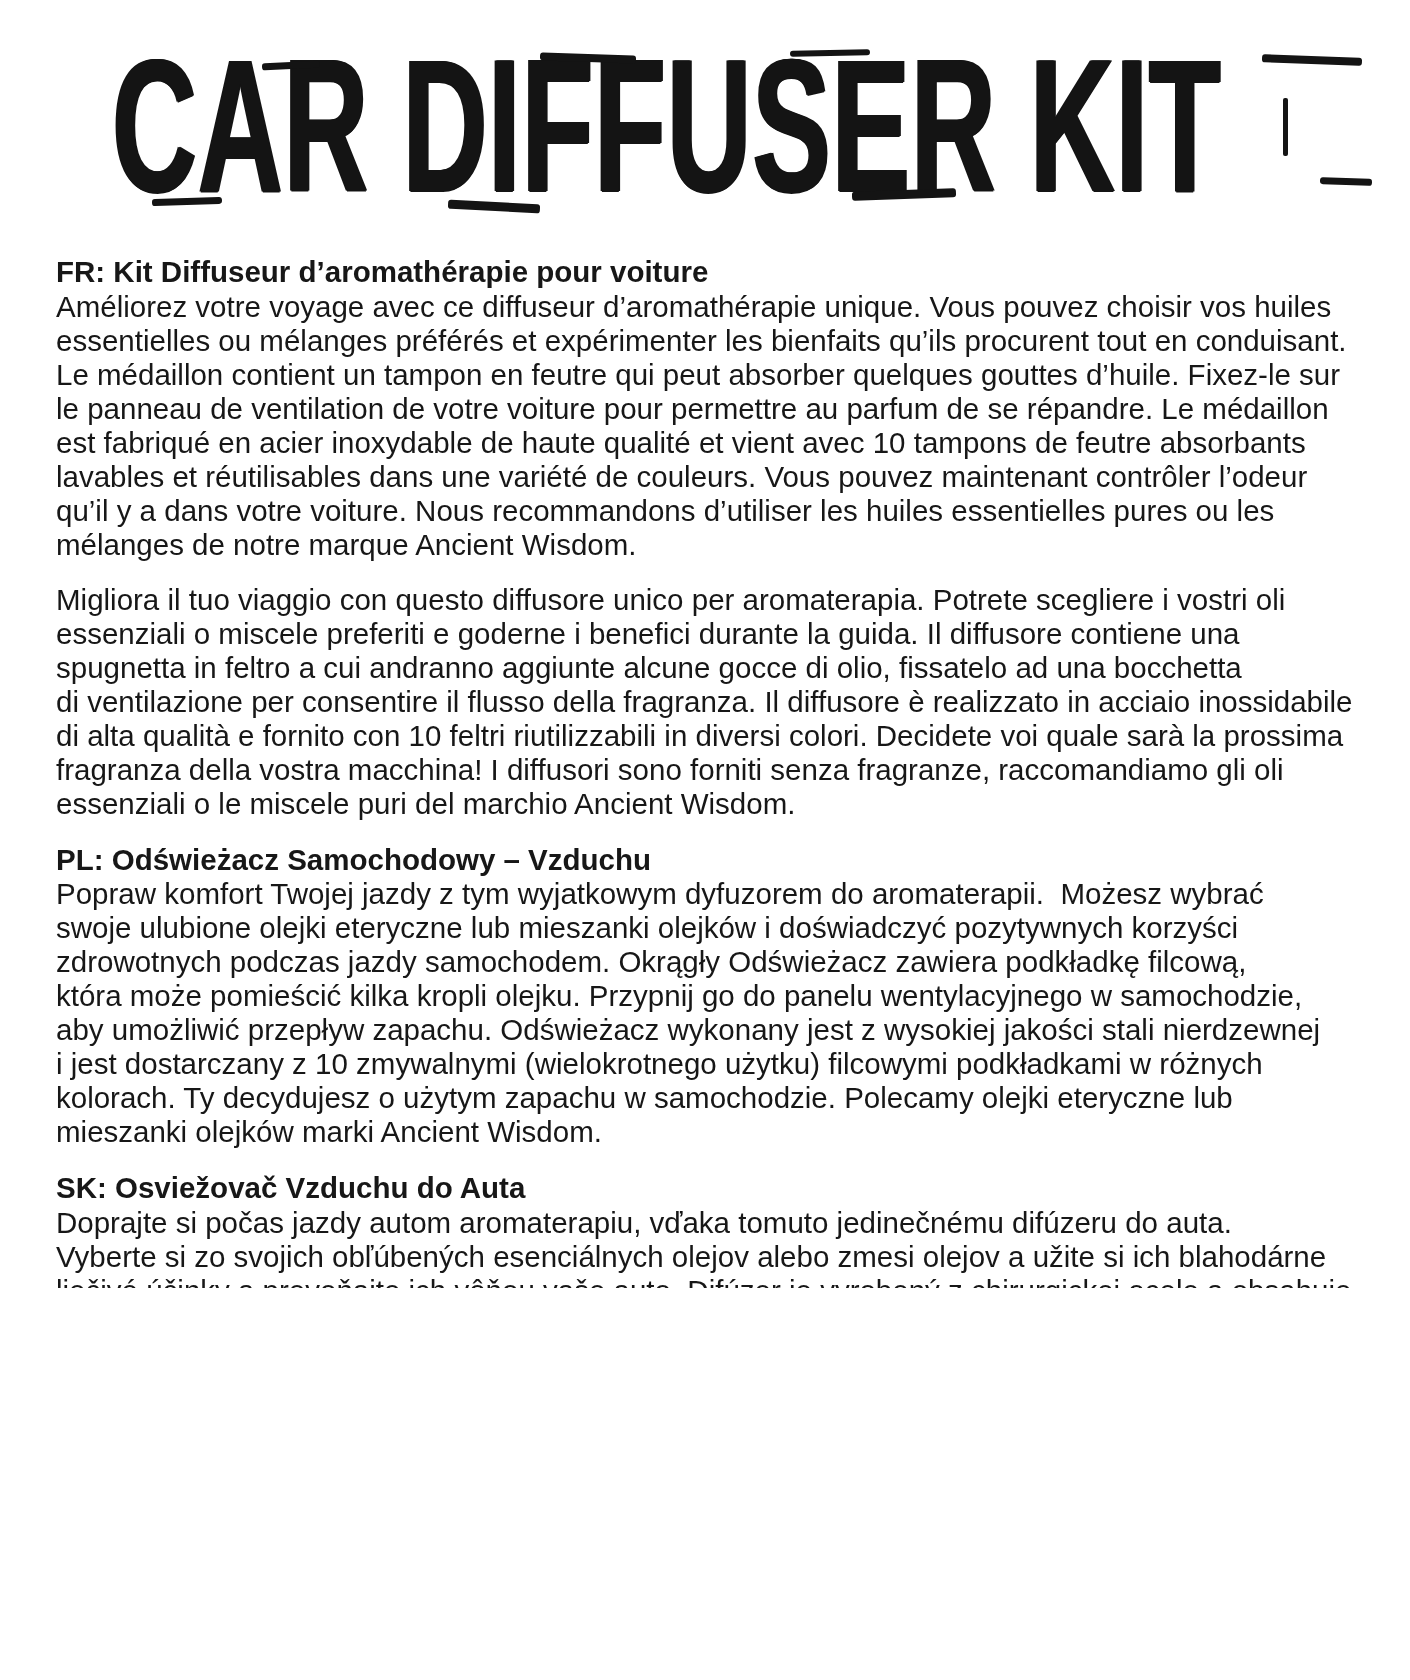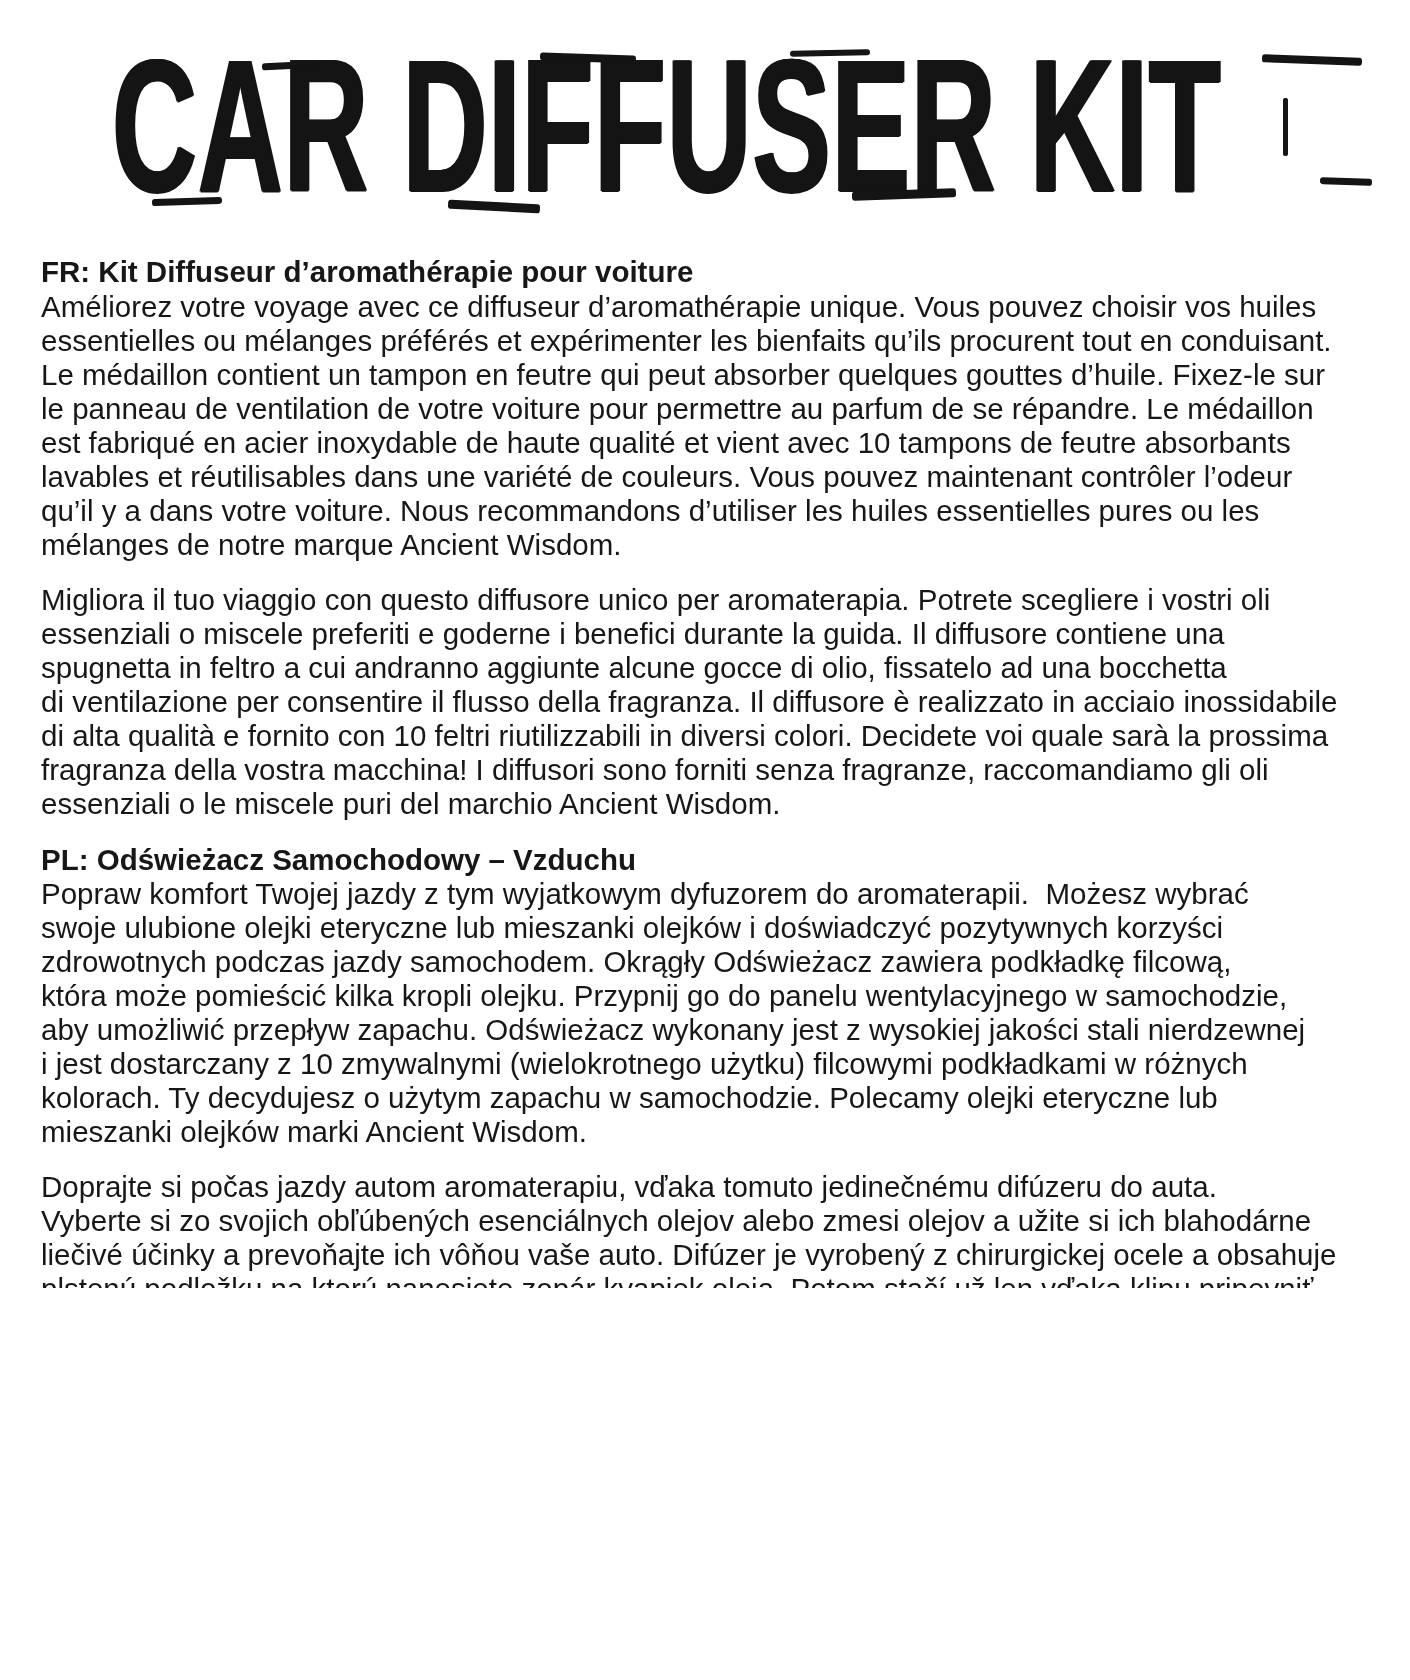--- a/index.html
+++ b/index.html
@@ -58,21 +58,21 @@
   .smudge.s1 { left: 262px;  top: 16px;  width: 58px;  height: 7px; transform: rotate(-3deg); }
   .smudge.s2 { left: 540px;  top: 8px;   width: 96px;  height: 8px; transform: rotate(2deg); }
   .smudge.s3 { left: 790px;  top: 4px;   width: 80px;  height: 6px; transform: rotate(-1deg); }
   .smudge.s4 { left: 1262px; top: 10px;  width: 100px; height: 8px; transform: rotate(2deg); }
   .smudge.s5 { left: 152px;  top: 152px; width: 70px;  height: 7px; transform: rotate(-2deg); }
   .smudge.s6 { left: 448px;  top: 156px; width: 92px;  height: 9px; transform: rotate(3deg); }
   .smudge.s7 { left: 852px;  top: 144px; width: 104px; height: 9px; transform: rotate(-2deg); }
   .smudge.s8 { left: 1320px; top: 132px; width: 52px;  height: 7px; transform: rotate(2deg); }
   
   .sections {
-    padding: 50px 40px 0 41px;
+    padding: 50px 40px 0 56px;
   }
   .lang-section { margin-bottom: 21px; }
   .lang-heading {
     font-size: 29.5px;
     line-height: 35.5px;
     font-weight: bold;
     color: #171717;
   }
   .lang-body {
     font-size: 29.5px;
@@ -130,20 +130,21 @@
 swoje ulubione olejki eteryczne lub mieszanki olejków i doświadczyć pozytywnych korzyści
 zdrowotnych podczas jazdy samochodem. Okrągły Odświeżacz zawiera podkładkę filcową,
 która może pomieścić kilka kropli olejku. Przypnij go do panelu wentylacyjnego w samochodzie,
 aby umożliwić przepływ zapachu. Odświeżacz wykonany jest z wysokiej jakości stali nierdzewnej
 i jest dostarczany z 10 zmywalnymi (wielokrotnego użytku) filcowymi podkładkami w różnych
 kolorach. Ty decydujesz o użytym zapachu w samochodzie. Polecamy olejki eteryczne lub
 mieszanki olejków marki Ancient Wisdom.</p>
     </section>
 
     <section class="lang-section">
+      <h2 class="lang-heading">SK: Osviežovač Vzduchu do Auta</h2>
       <p class="lang-body">Doprajte si počas jazdy autom aromaterapiu, vďaka tomuto jedinečnému difúzeru do auta.
 Vyberte si zo svojich obľúbených esenciálnych olejov alebo zmesi olejov a užite si ich blahodárne
 liečivé účinky a prevoňajte ich vôňou vaše auto. Difúzer je vyrobený z chirurgickej ocele a obsahuje
 plstenú podložku na ktorú nanesiete zopár kvapiek oleja. Potom stačí už len vďaka klipu pripevniť
 difúzer k ventilačnému panelu auta, zapnúť ventilátor a príjemne voňavá jazda môže začať.
 Difuzér sa dodáva s 10 umývateľnými a opakovane použiteľnými plstenými vložkami v rôznych
 farbených prevedeniach. Pre ešte lepší zážitok odporúčame používať esenciálne oleje a zmesi
 esenciálnych olejov značky Ancient Wisdom.</p>
     </section>
 

